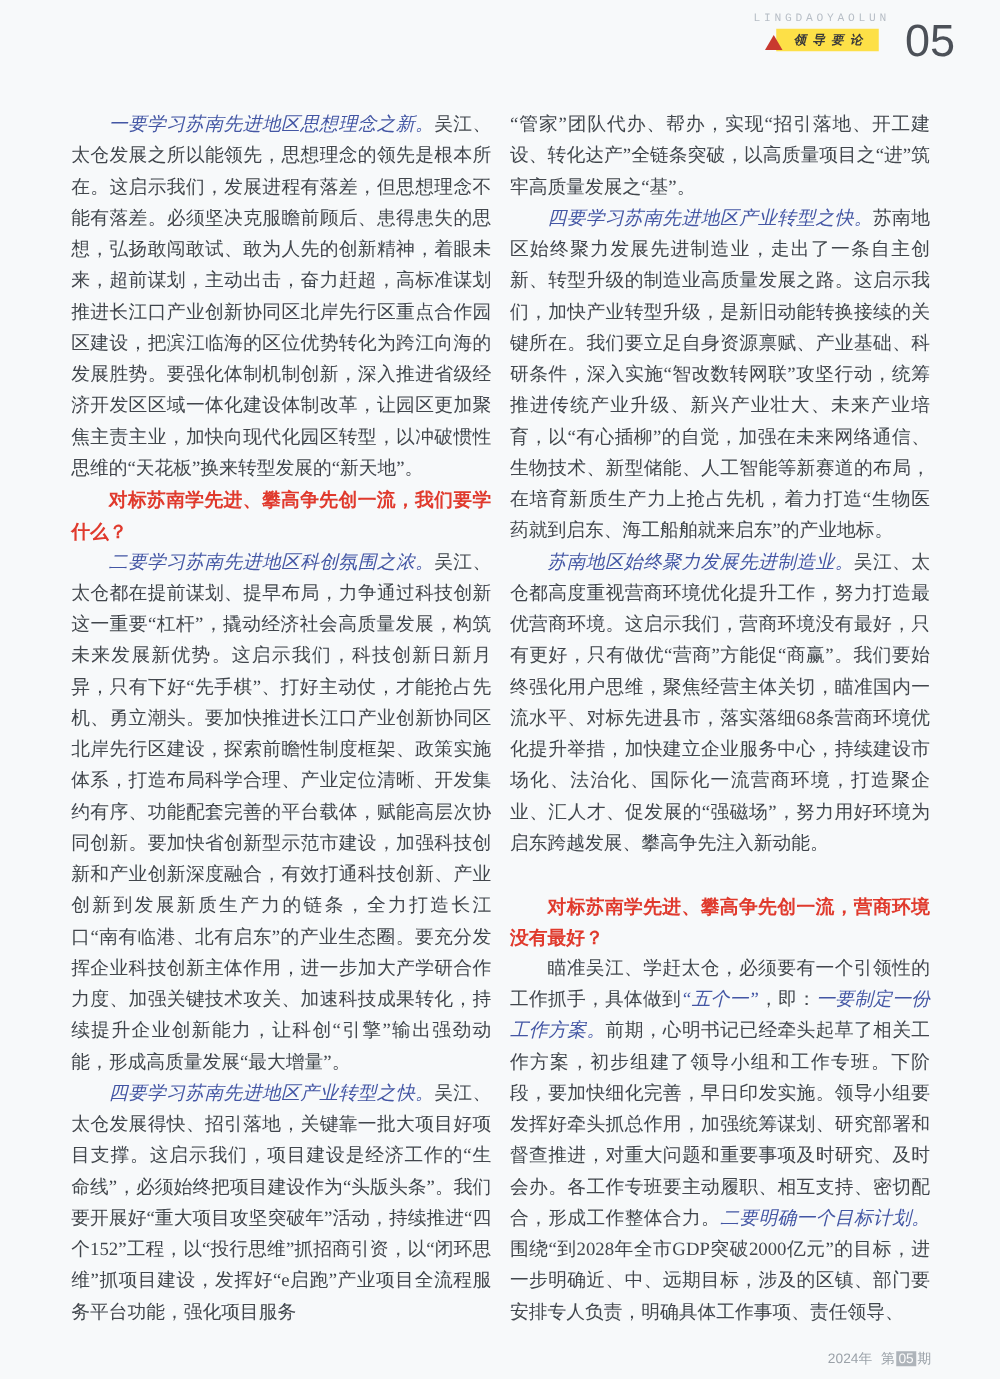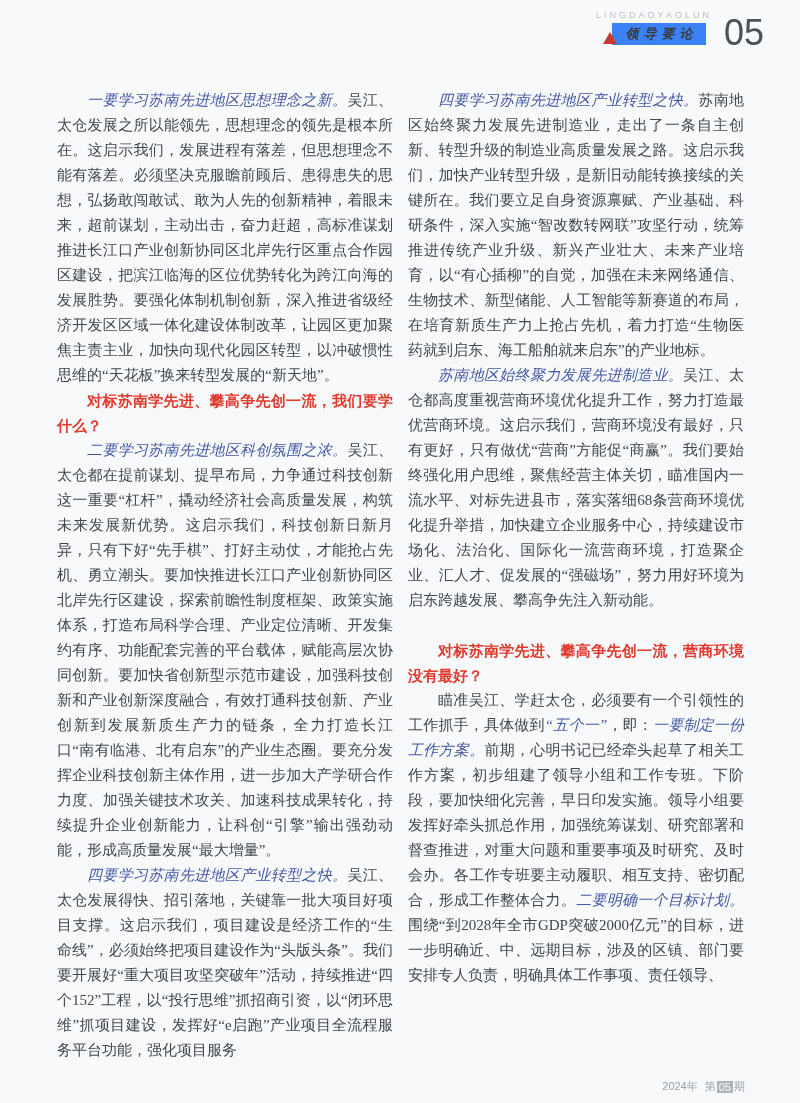--- a/index.html
+++ b/index.html
@@ -7,26 +7,26 @@
   body {
     width: 800px; height: 1103px;
     background: #f7f9fa;
     position: relative;
     overflow: hidden;
     font-family: "Liberation Serif", "DejaVu Serif", serif;
   }
   
   .masthead { position: absolute; top: 10px; right: 36px; display: flex; align-items: flex-start; }
   .brand { display: flex; flex-direction: column; align-items: center; }
-  .latin-title { font-family: Liberation Sans, sans-serif; font-size: 9px; letter-spacing: 3px; color: #b7bec6; }
+  .latin-title { font-family: Liberation Mono, monospace; font-size: 9px; letter-spacing: 3px; color: #b7bec6; }
   .brand-row { display: flex; align-items: flex-end; margin-top: 3px; }
   .tri { width: 0; height: 0; border-left: 7px solid transparent; border-right: 7px solid transparent;
          border-bottom: 12px solid #c8392f; margin-right: -5px; margin-bottom: 1px; position: relative; z-index: 1; }
-  .cn-box { background: #3b82f6; color: #3a3a3a; font-style: italic; font-weight: bold;
-            font-size: 13px; letter-spacing: 5px; padding: 2px 8px 2px 14px; }
+  .cn-box { background: #fde047; color: #3a3a3a; font-style: italic; font-weight: bold;
+            font-size: 10px; letter-spacing: 5px; padding: 2px 8px 2px 14px; }
   .pageno { font-family: "Liberation Sans", sans-serif; font-size: 36px; color: #4c5158;
             margin-left: 12px; line-height: 1; margin-top: 5px; }
   
   .columns { position: absolute; top: 88px; left: 57px; display: flex; gap: 15px; }
   .col { width: 336px; font-size: 15px; line-height: 25px; color: #41464c; text-align: justify; }
   .block { margin: 0; text-indent: 2em; }
   .block.continuation { text-indent: 0; }
   .block.heading { color: #e03a2d; font-weight: bold; font-family: "Liberation Sans", sans-serif; font-size: 15px; }
   .block.gap-before { margin-top: 25px; }
   .seg-lead { color: #4356a4; font-style: italic; }
@@ -54,20 +54,21 @@
   </header>
 
   <main class="columns">
     <div class="col">
         <p class="block paragraph"><span class="seg-lead">一要学习苏南先进地区思想理念之新。</span><span class="seg-body">吴江、太仓发展之所以能领先，思想理念的领先是根本所在。这启示我们，发展进程有落差，但思想理念不能有落差。必须坚决克服瞻前顾后、患得患失的思想，弘扬敢闯敢试、敢为人先的创新精神，着眼未来，超前谋划，主动出击，奋力赶超，高标准谋划推进长江口产业创新协同区北岸先行区重点合作园区建设，把滨江临海的区位优势转化为跨江向海的发展胜势。要强化体制机制创新，深入推进省级经济开发区区域一体化建设体制改革，让园区更加聚焦主责主业，加快向现代化园区转型，以冲破惯性思维的“天花板”换来转型发展的“新天地”。</span></p>
         <p class="block heading">对标苏南学先进、攀高争先创一流，我们要学什么？</p>
         <p class="block paragraph"><span class="seg-lead">二要学习苏南先进地区科创氛围之浓。</span><span class="seg-body">吴江、太仓都在提前谋划、提早布局，力争通过科技创新这一重要“杠杆”，撬动经济社会高质量发展，构筑未来发展新优势。这启示我们，科技创新日新月异，只有下好“先手棋”、打好主动仗，才能抢占先机、勇立潮头。要加快推进长江口产业创新协同区北岸先行区建设，探索前瞻性制度框架、政策实施体系，打造布局科学合理、产业定位清晰、开发集约有序、功能配套完善的平台载体，赋能高层次协同创新。要加快省创新型示范市建设，加强科技创新和产业创新深度融合，有效打通科技创新、产业创新到发展新质生产力的链条，全力打造长江口“南有临港、北有启东”的产业生态圈。要充分发挥企业科技创新主体作用，进一步加大产学研合作力度、加强关键技术攻关、加速科技成果转化，持续提升企业创新能力，让科创“引擎”输出强劲动能，形成高质量发展“最大增量”。</span></p>
         <p class="block paragraph"><span class="seg-lead">四要学习苏南先进地区产业转型之快。</span><span class="seg-body">吴江、太仓发展得快、招引落地，关键靠一批大项目好项目支撑。这启示我们，项目建设是经济工作的“生命线”，必须始终把项目建设作为“头版头条”。我们要开展好“重大项目攻坚突破年”活动，持续推进“四个152”工程，以“投行思维”抓招商引资，以“闭环思维”抓项目建设，发挥好“e启跑”产业项目全流程服务平台功能，强化项目服务</span></p>
       </div>
     <div class="col">
+        <p class="block continuation"><span class="seg-body">“管家”团队代办、帮办，实现“招引落地、开工建设、转化达产”全链条突破，以高质量项目之“进”筑牢高质量发展之“基”。</span></p>
         <p class="block paragraph"><span class="seg-lead">四要学习苏南先进地区产业转型之快。</span><span class="seg-body">苏南地区始终聚力发展先进制造业，走出了一条自主创新、转型升级的制造业高质量发展之路。这启示我们，加快产业转型升级，是新旧动能转换接续的关键所在。我们要立足自身资源禀赋、产业基础、科研条件，深入实施“智改数转网联”攻坚行动，统筹推进传统产业升级、新兴产业壮大、未来产业培育，以“有心插柳”的自觉，加强在未来网络通信、生物技术、新型储能、人工智能等新赛道的布局，在培育新质生产力上抢占先机，着力打造“生物医药就到启东、海工船舶就来启东”的产业地标。</span></p>
         <p class="block paragraph"><span class="seg-lead">苏南地区始终聚力发展先进制造业。</span><span class="seg-body">吴江、太仓都高度重视营商环境优化提升工作，努力打造最优营商环境。这启示我们，营商环境没有最好，只有更好，只有做优“营商”方能促“商赢”。我们要始终强化用户思维，聚焦经营主体关切，瞄准国内一流水平、对标先进县市，落实落细68条营商环境优化提升举措，加快建立企业服务中心，持续建设市场化、法治化、国际化一流营商环境，打造聚企业、汇人才、促发展的“强磁场”，努力用好环境为启东跨越发展、攀高争先注入新动能。</span></p>
         <p class="block heading gap-before">对标苏南学先进、攀高争先创一流，营商环境没有最好？</p>
         <p class="block paragraph"><span class="seg-body">瞄准吴江、学赶太仓，必须要有一个引领性的工作抓手，具体做到</span><span class="seg-lead">“五个一”</span><span class="seg-body">，即：</span><span class="seg-lead">一要制定一份工作方案。</span><span class="seg-body">前期，心明书记已经牵头起草了相关工作方案，初步组建了领导小组和工作专班。下阶段，要加快细化完善，早日印发实施。领导小组要发挥好牵头抓总作用，加强统筹谋划、研究部署和督查推进，对重大问题和重要事项及时研究、及时会办。各工作专班要主动履职、相互支持、密切配合，形成工作整体合力。</span><span class="seg-lead">二要明确一个目标计划。</span><span class="seg-body">围绕“到2028年全市GDP突破2000亿元”的目标，进一步明确近、中、远期目标，涉及的区镇、部门要安排专人负责，明确具体工作事项、责任领导、</span></p>
       </div>
   </main>
 
   <footer class="footer">
     <span class="yr">2024年</span>
     <span>第</span>

